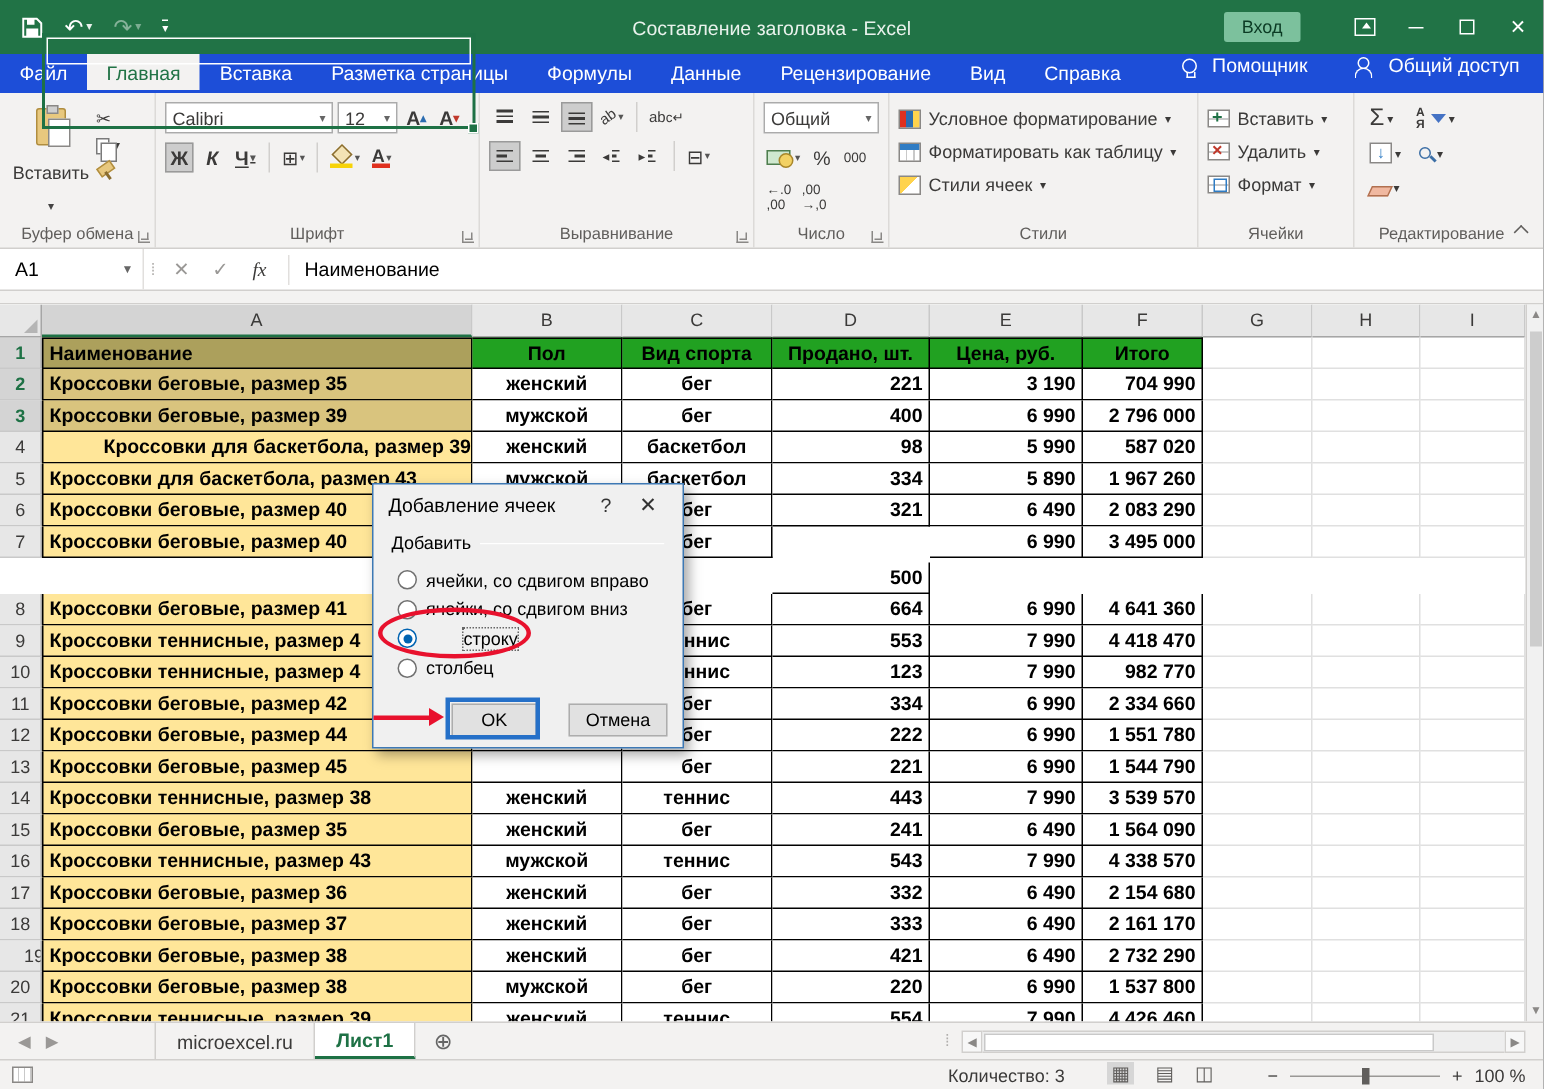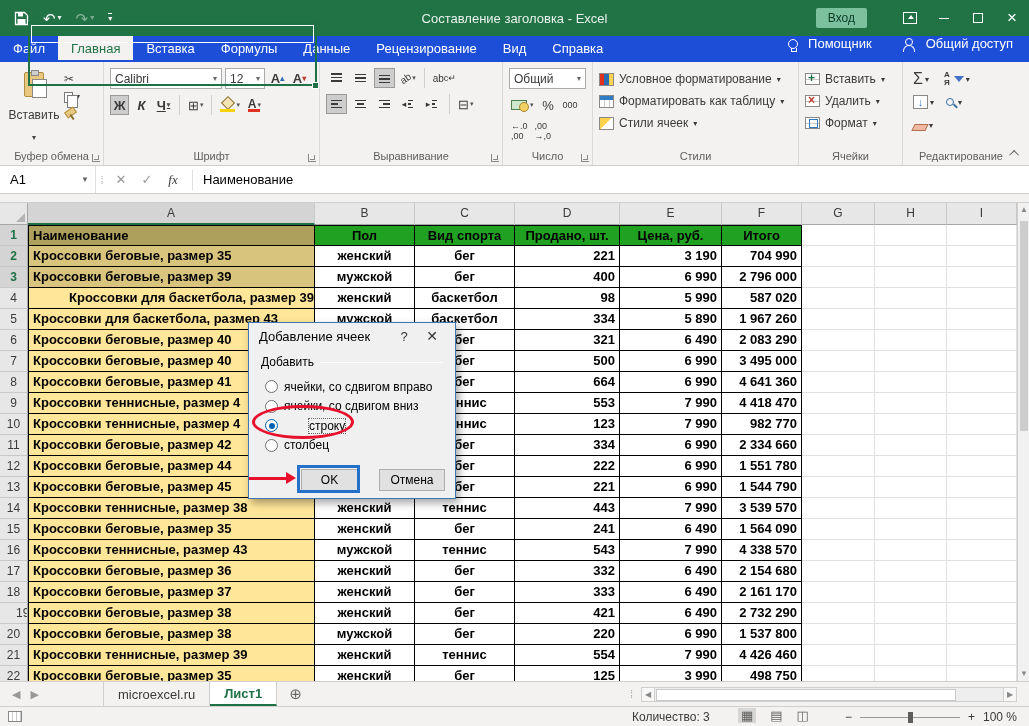--- a/index.html
+++ b/index.html
@@ -217,20 +217,21 @@
         </span>
       <span class="winbtn" style="font-size:17px;">×</span>
     </div>
   </div>
 
   <div class="tabrow">
     <div id="ribbon-tabs" style="display:flex;">
         <div class="tab">Файл</div>
         <div class="tab active">Главная</div>
         <div class="tab">Вставка</div>
+        <div class="tab">Разметка страницы</div>
         <div class="tab">Формулы</div>
         <div class="tab">Данные</div>
         <div class="tab">Рецензирование</div>
         <div class="tab">Вид</div>
         <div class="tab">Справка</div>
       </div>
     <div class="tabrow-right">
       <span class="ico-bulb"></span>
       <span class="lbl">Помощник</span>
       <span class="gap24"></span>
@@ -578,21 +579,21 @@
         <div class="gcell dcell cr" style="width: 80px;">2 083 290</div>
         <div class="gcell ecell" style="width: 73px;"></div>
         <div class="gcell ecell" style="width: 72px;"></div>
         <div class="gcell ecell" style="width: 70px;"></div>
       </div>
       <div class="grow">
         <div class="rowhdr gcell" style="width: 28px;">7</div>
         <div class="gcell dcell first ca" style="width: 287px;">Кроссовки беговые, размер 40</div>
         <div class="gcell dcell cc" style="width: 100px;"></div>
         <div class="gcell dcell cc" style="width: 100px;">бег</div>
-        <div class="gcell dcell cr" style="width: 105px;">500</div>
+        <div class="gcell dcell cr" style="width: 105px; margin-top: 24px;">500</div>
         <div class="gcell dcell cr" style="width: 102px;">6 990</div>
         <div class="gcell dcell cr" style="width: 80px;">3 495 000</div>
         <div class="gcell ecell" style="width: 73px;"></div>
         <div class="gcell ecell" style="width: 72px;"></div>
         <div class="gcell ecell" style="width: 70px;"></div>
       </div>
       <div class="grow">
         <div class="rowhdr gcell" style="width: 28px;">8</div>
         <div class="gcell dcell first ca" style="width: 287px;">Кроссовки беговые, размер 41</div>
         <div class="gcell dcell cc" style="width: 100px;"></div>

